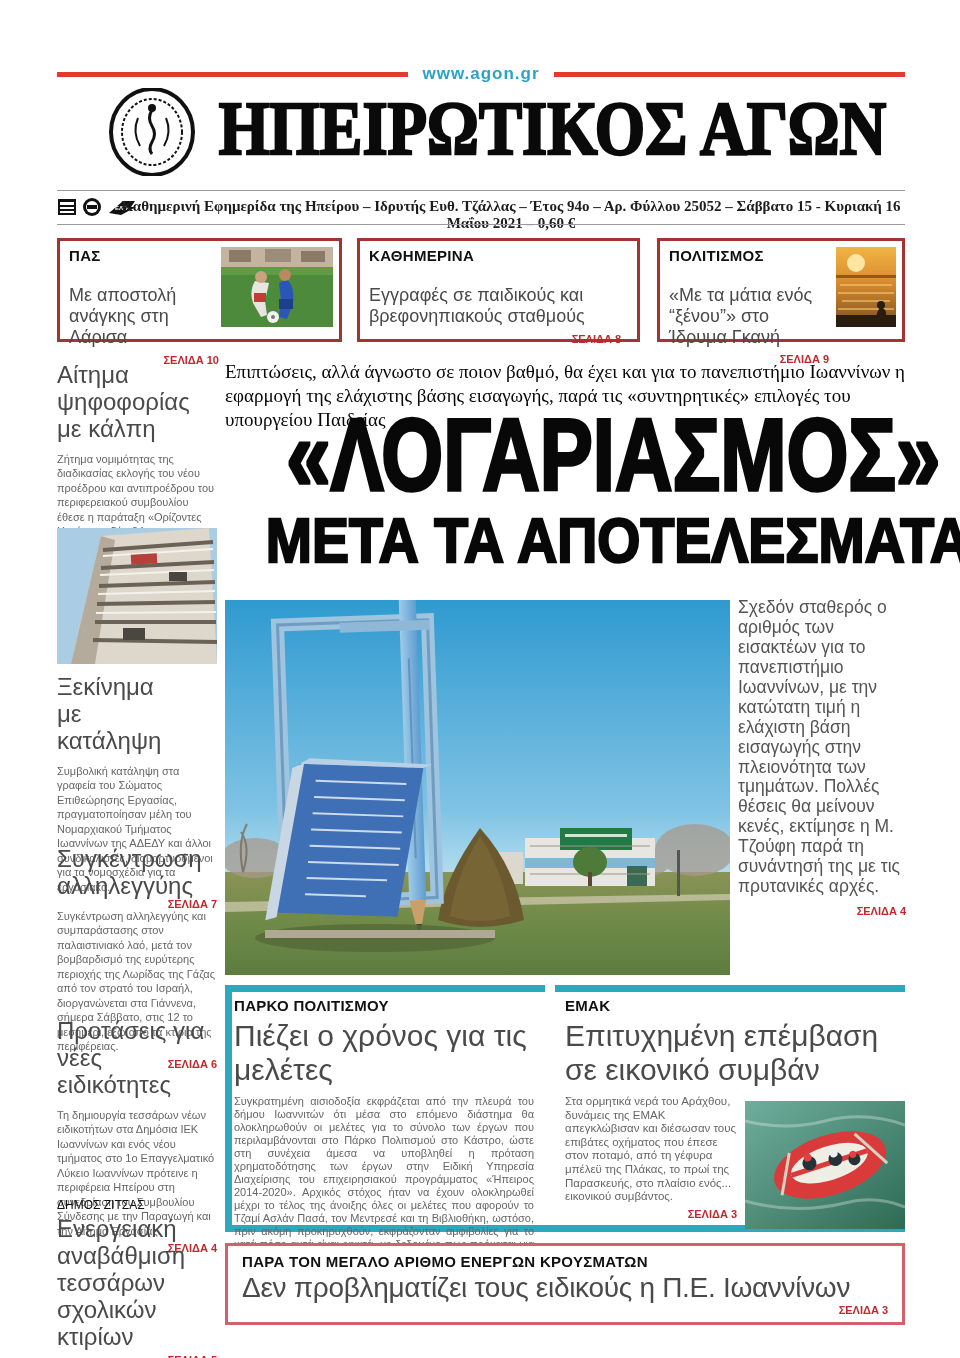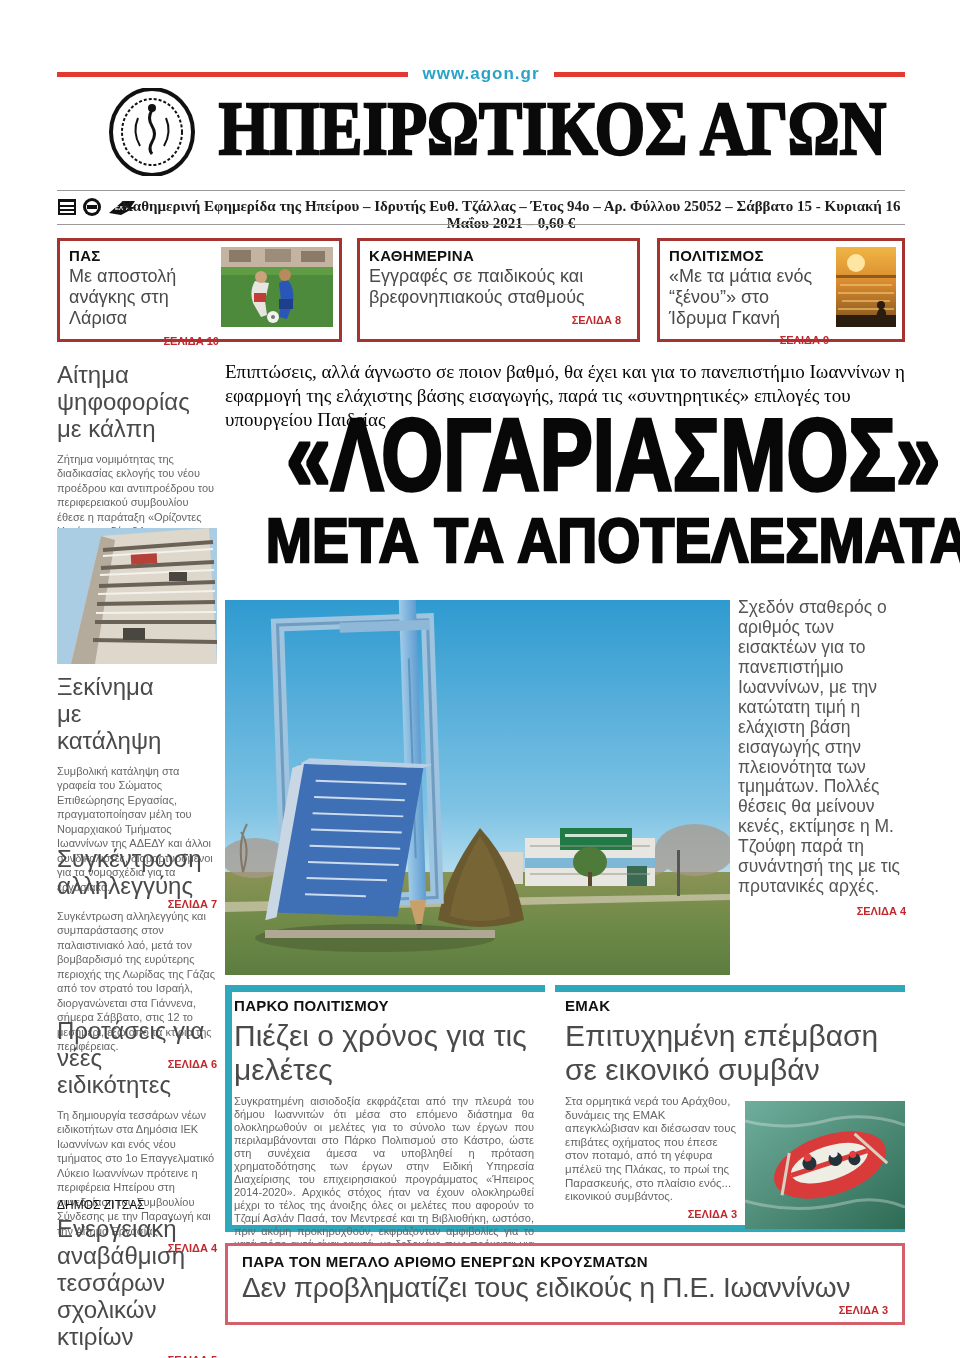--- a/index.html
+++ b/index.html
@@ -17,21 +17,21 @@
   .thin-rule{position:absolute;left:57px;width:848px;height:1px;background:#9a9a9a;}
   .dateline{position:absolute;left:57px;top:196px;width:848px;height:26px;}
   .stamps{position:absolute;left:0;top:1px;display:flex;gap:5px;align-items:center;}
   .dateline-text{position:absolute;left:60px;right:0;top:2px;text-align:center;
       font-family:"Liberation Serif",serif;font-weight:bold;font-size:15px;color:#1d1d1d;}
   
   .teasers{position:absolute;left:57px;top:238px;width:848px;height:104px;}
   .tbox{position:absolute;top:0;height:98px;background:#fff;border:3px solid #a53430;}
   .tbox .in{position:absolute;inset:0;padding:6px 9px;}
   .kicker{font-size:15px;font-weight:bold;color:#111;letter-spacing:.3px;}
-  .ttitle{font-size:18px;line-height:1.18;color:#4a4a4a;margin-top:2px;}
+  .ttitle{font-size:18px;line-height:1.18;color:#4a4a4a;margin-top:21px;}
   .pageref{font-size:11px;font-weight:bold;color:#c0282e;text-align:right;}
   .tphoto{position:absolute;top:6px;right:6px;overflow:hidden;}
   
   .lcol{position:absolute;left:57px;width:160px;}
   .ltitle{font-size:24px;line-height:1.12;color:#4a4a4a;}
   .lbody{font-size:11px;line-height:1.32;color:#666;margin-top:9px;text-align:left;}
   .lpage{margin-top:4px;}
   .lkicker{font-size:12px;font-weight:normal;color:#111;}
   
   .deck{position:absolute;left:225px;top:360px;width:690px;

